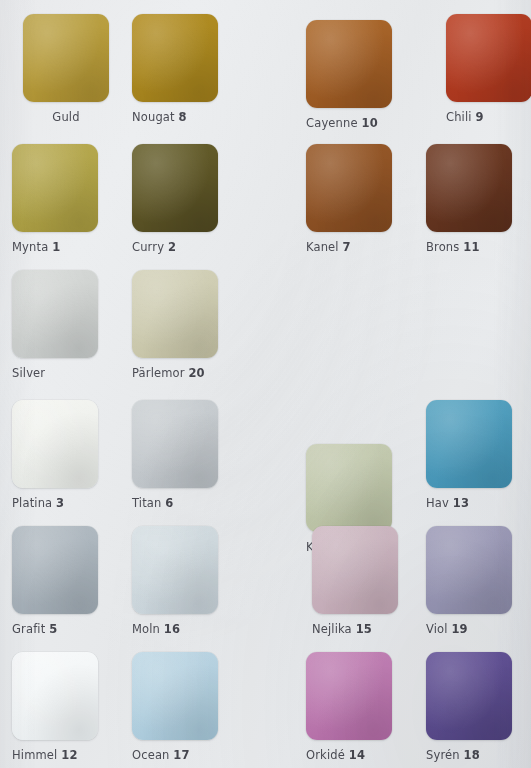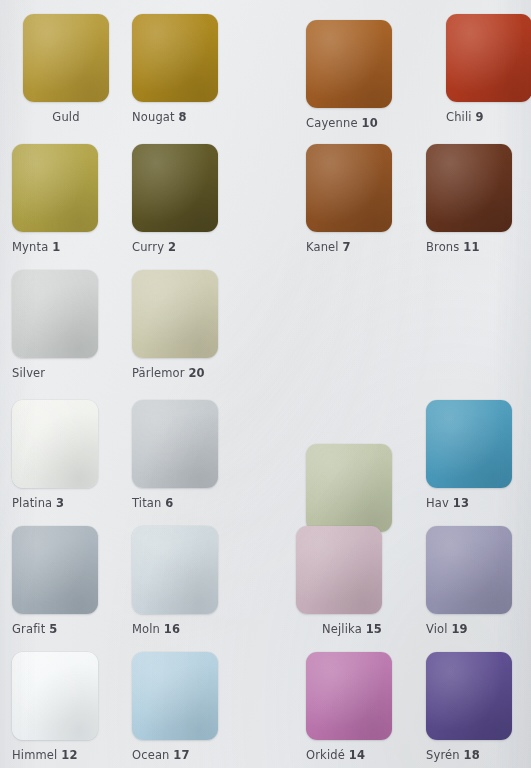--- a/index.html
+++ b/index.html
@@ -140,21 +140,21 @@
         <div class="label"><span>Hav</span> <span class="num">13</span></div>
       </div>
       <div class="cell" style="left: 12px; top: 526px;">
         <div class="chip" style="width: 86px; height: 88px; background: linear-gradient(160deg, rgb(180, 189, 196) 0%, rgb(170, 180, 188) 52%, rgb(158, 169, 178) 100%);"></div>
         <div class="label"><span>Grafit</span> <span class="num">5</span></div>
       </div>
       <div class="cell" style="left: 132px; top: 526px;">
         <div class="chip" style="width: 86px; height: 88px; background: linear-gradient(160deg, rgb(215, 224, 228) 0%, rgb(207, 217, 222) 52%, rgb(197, 208, 215) 100%);"></div>
         <div class="label"><span>Moln</span> <span class="num">16</span></div>
       </div>
-      <div class="cell" style="left: 296px; top: 526px; text-align: right;">
+      <div class="cell" style="left: 312px; top: 526px;">
         <div class="chip" style="width: 86px; height: 88px; background: linear-gradient(160deg, rgb(214, 192, 201) 0%, rgb(207, 183, 194) 52%, rgb(198, 172, 184) 100%);"></div>
         <div class="label"><span>Nejlika</span> <span class="num">15</span></div>
       </div>
       <div class="cell" style="left: 426px; top: 526px;">
         <div class="chip" style="width: 86px; height: 88px; background: linear-gradient(160deg, rgb(166, 164, 192) 0%, rgb(156, 154, 184) 52%, rgb(145, 144, 174) 100%);"></div>
         <div class="label"><span>Viol</span> <span class="num">19</span></div>
       </div>
       <div class="cell" style="left: 12px; top: 652px;">
         <div class="chip" style="width: 86px; height: 88px; background: linear-gradient(160deg, rgb(248, 250, 251) 0%, rgb(242, 245, 246) 52%, rgb(233, 238, 240) 100%);"></div>
         <div class="label"><span>Himmel</span> <span class="num">12</span></div>

